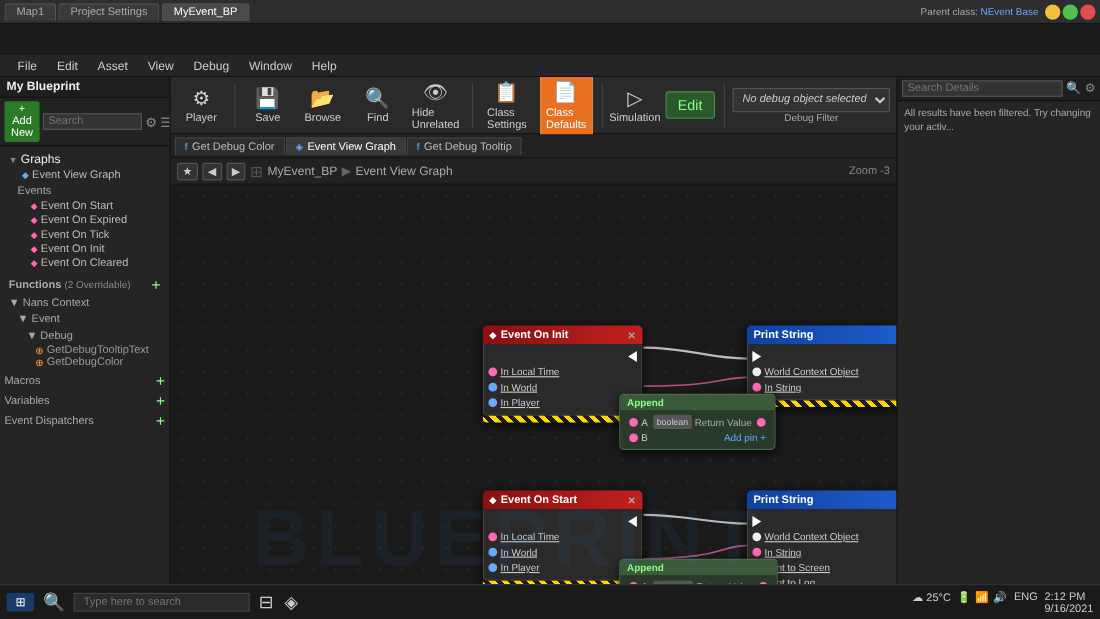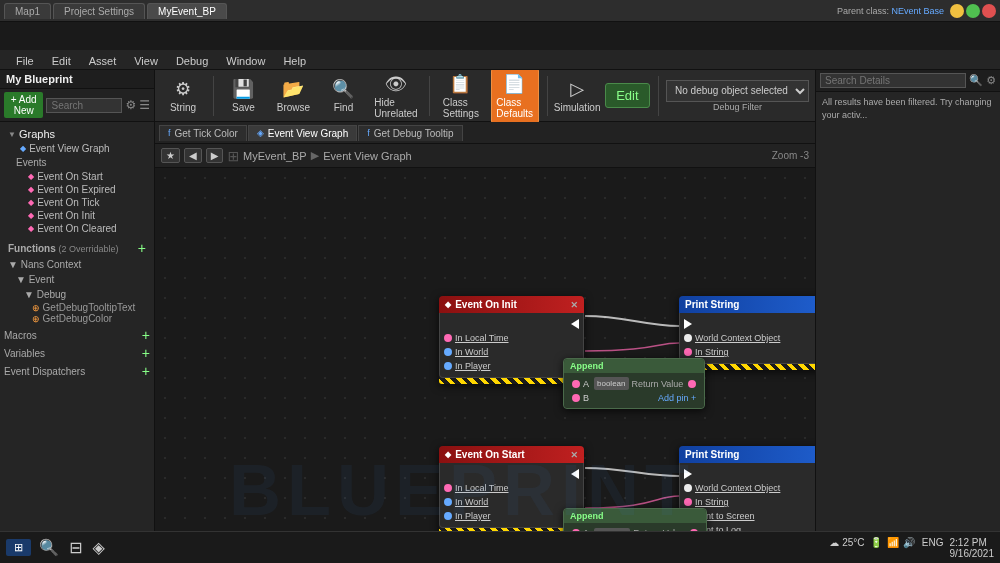--- a/index.html
+++ b/index.html
@@ -20,21 +20,21 @@
     #menubar { display: flex; align-items: flex-end; height: 20px; background: #252525; padding: 0 12px; gap: 10px; border-bottom: 1px solid #111; margin-top: 28px; }
     .menu-item { font-size: 11px; color: #ccc; cursor: pointer; padding: 2px 4px; }
 
     
     #main { display: flex; height: calc(563px - 22px - 20px); }
 
     
     #left-panel { width: 155px; background: #252525; border-right: 1px solid #111; display: flex; flex-direction: column; overflow: hidden; }
     #my-blueprint { background: #1e1e1e; padding: 3px 6px; font-size: 11px; font-weight: bold; color: #eee; border-bottom: 1px solid #111; display: flex; align-items: center; gap: 4px; }
     #add-new-btn { background: #2a7a2a; color: #fff; border: none; padding: 2px 6px; font-size: 10px; cursor: pointer; border-radius: 2px; display: flex; align-items: center; gap: 2px; }
-    #left-search { background: #333; border: 1px solid #555; color: #ccc; width: 76px; padding: 1px 4px; font-size: 10px; }
+    #left-search { background: #333; border: 1px solid #555; color: #ccc; width: 90px; padding: 1px 4px; font-size: 10px; }
     .left-toolbar { display: flex; align-items: center; padding: 3px 4px; gap: 3px; background: #222; border-bottom: 1px solid #111; }
     .left-tree { flex: 1; overflow-y: auto; overflow-x: hidden; padding: 2px 0; }
     .tree-section { padding: 2px 4px; }
     .tree-section-header { font-size: 11px; color: #eee; padding: 2px 4px; cursor: pointer; display: flex; align-items: center; gap: 3px; }
     .tree-section-header .arrow { color: #888; font-size: 8px; }
     .tree-item { padding: 1px 6px 1px 16px; font-size: 10px; color: #bbb; cursor: pointer; display: flex; align-items: center; gap: 3px; white-space: nowrap; }
     .tree-item .diamond { color: #ff69b4; font-size: 8px; }
     .tree-item .diamond.blue { color: #6af; }
     .tree-section-label { font-size: 10px; color: #aaa; padding: 2px 4px; display: flex; align-items: center; justify-content: space-between; }
     .add-btn { color: #8f8; font-size: 14px; cursor: pointer; line-height: 1; }
@@ -43,21 +43,21 @@
 
     
     #center { flex: 1; display: flex; flex-direction: column; overflow: hidden; }
 
     
     #toolbar { height: 52px; background: #2a2a2a; border-bottom: 1px solid #111; display: flex; align-items: center; padding: 0 6px; gap: 6px; }
     .tool-btn { display: flex; flex-direction: column; align-items: center; padding: 4px 8px; cursor: pointer; border: 1px solid transparent; border-radius: 3px; min-width: 44px; color: #ccc; font-size: 10px; }
     .tool-btn.active { background: #e87020; border-color: #f09040; color: #fff; }
     .tool-icon { font-size: 18px; margin-bottom: 2px; }
     .tool-sep { width: 1px; height: 40px; background: #444; margin: 0 2px; }
-    .debug-select { background: #333; border: 1px solid #555; color: #ccc; padding: 2px 4px; font-size: 10px; height: 22px; }
+    .debug-select { background: #333; border: 1px solid #555; color: #ccc; padding: 2px 4px; font-size: 10px; height: 22px; font-style: italic; }
     .debug-filter-area { display: flex; flex-direction: column; align-items: center; }
     .debug-filter-label { font-size: 9px; color: #aaa; }
     .play-btn { background: #2a5a2a; border: 1px solid #4a8a4a; color: #8f8; padding: 4px 10px; cursor: pointer; border-radius: 3px; font-size: 13px; }
 
     
     #breadcrumb-bar { height: 24px; background: #222; border-bottom: 1px solid #111; display: flex; align-items: center; padding: 0 6px; gap: 4px; }
     .breadcrumb-btn { background: #333; border: 1px solid #555; color: #ccc; padding: 1px 4px; font-size: 10px; cursor: pointer; border-radius: 2px; }
     .breadcrumb-sep { color: #666; }
     .breadcrumb-text { color: #aaa; font-size: 11px; }
     .zoom-info { margin-left: auto; color: #888; font-size: 10px; }
@@ -234,21 +234,21 @@
         <span class="add-btn">+</span>
       </div>
     </div>
   </div>
 
   <div id="center">
 
     <div id="toolbar">
       <div class="tool-btn">
         <span class="tool-icon">⚙</span>
-        <span>String</span>
+        <span>Player</span>
       </div>
       <div class="tool-sep"></div>
       <div class="tool-btn">
         <span class="tool-icon">💾</span>
         <span>Save</span>
       </div>
       <div class="tool-btn">
         <span class="tool-icon">📂</span>
         <span>Browse</span>
       </div>
@@ -280,21 +280,21 @@
         <select class="debug-select">
           <option>No debug object selected</option>
         </select>
         <span class="debug-filter-label">Debug Filter</span>
       </div>
     </div>
 
     <div id="tabbar">
       <div class="graph-tab">
         <span class="tab-icon">f</span>
-        <span>Get Tick Color</span>
+        <span>Get Debug Color</span>
       </div>
       <div class="graph-tab active">
         <span class="tab-icon">◈</span>
         <span>Event View Graph</span>
       </div>
       <div class="graph-tab">
         <span class="tab-icon">f</span>
         <span>Get Debug Tooltip</span>
       </div>
     </div>
@@ -502,20 +502,21 @@
       <span class="details-icon-btn">⚙</span>
     </div>
     <div class="all-results-msg">All results have been filtered. Try changing your activ...</div>
   </div>
 
 </div>
 
 <div id="taskbar">
   <button class="taskbar-start">⊞</button>
   <span class="taskbar-icon">🔍</span>
+  <input class="taskbar-search" placeholder="Type here to search" style="">
   <span class="taskbar-icon">⊟</span>
   <span class="taskbar-icon">◈</span>
   <div class="taskbar-spacer"></div>
   <div class="taskbar-sys">
     <span>☁ <span>25°C</span></span>
     <span class="sys-icons">
       <span>🔋</span>
       <span>📶</span>
       <span>🔊</span>
     </span>

